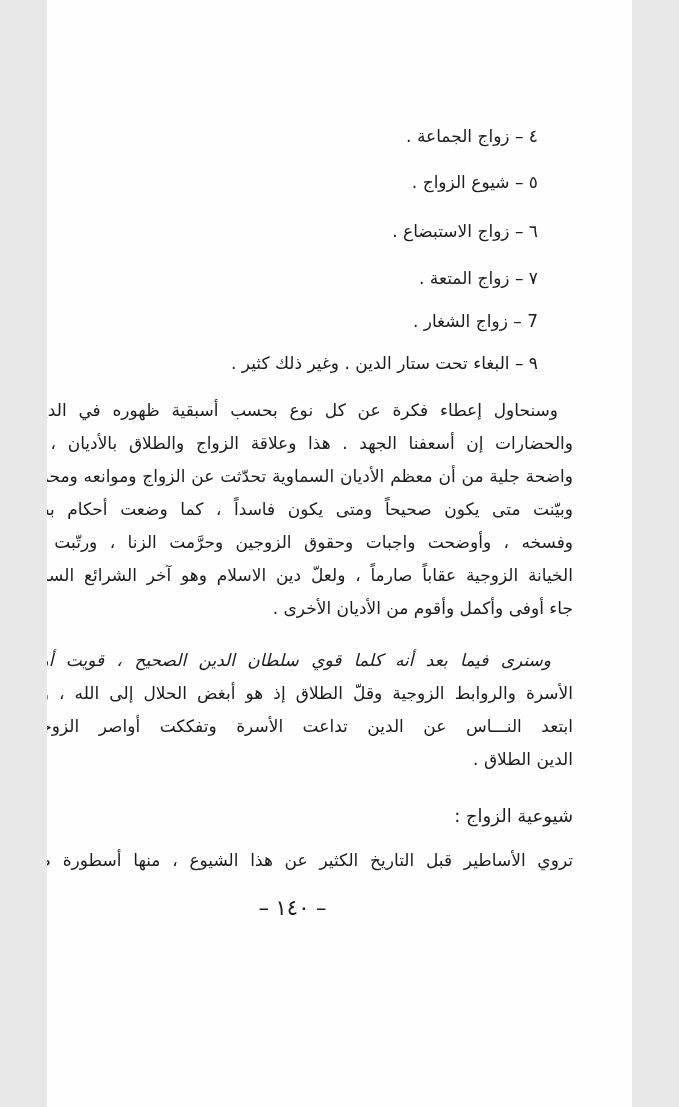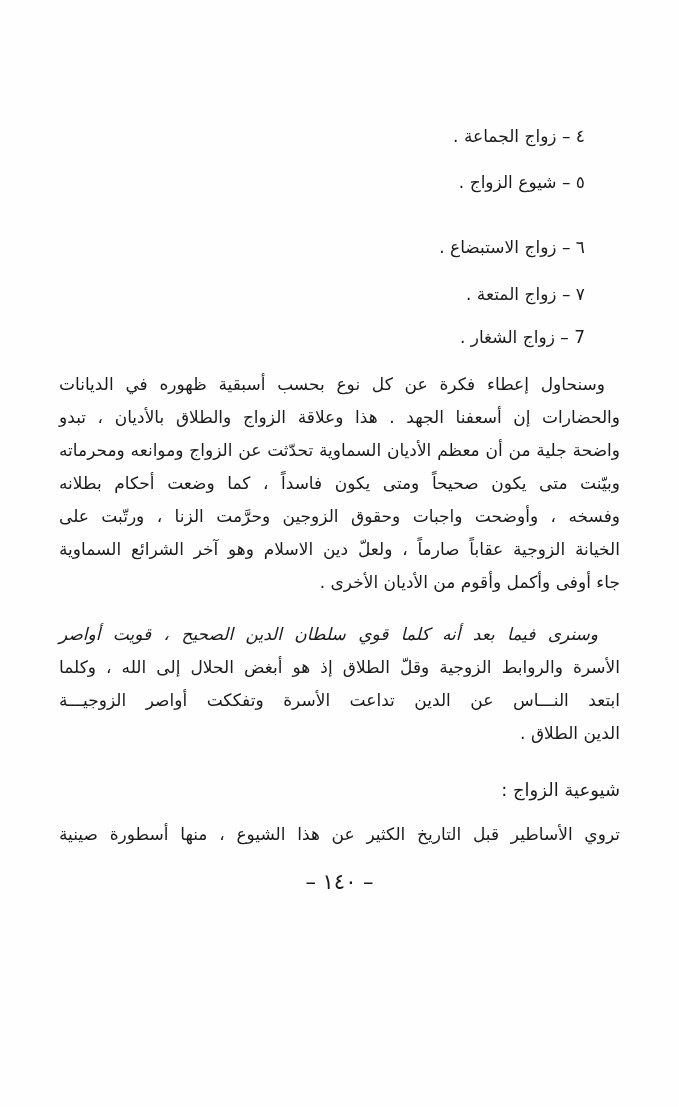--- a/index.html
+++ b/index.html
@@ -2,21 +2,21 @@
 <html lang="ar" dir="rtl"><head>
   <meta charset="utf-8">
   <style>
     html, body {
       margin: 0;
       padding: 0;
       background: #e8e8e8;
     }
     .page {
       position: relative;
-      width: 679px;
+      width: 585px;
       height: 1107px;
       margin: 0 auto;
       background: #fefefe;
       color: #1b1b1b;
       font-family: "DejaVu Sans", sans-serif;
       direction: rtl;
       overflow: hidden;
     }
     .content {
       position: absolute;
@@ -40,21 +40,21 @@
       text-align: justify;
       text-align-last: justify;
       white-space: normal;
     }
     .list-item {
       padding-right: 35px;
     }
     .item-4 { margin-top: 120px; }
     .item-5 { margin-top: 13px; }
     .intro  { margin-top: 14px; padding-right: 50px; }
-    .item-6 { margin-top: 32px; }
+    .item-6 { margin-top: 16px; }
     .item-7 { margin-top: 14px; }
     .item-8 { margin-top: 10px; }
     .item-9 { margin-top: 9px; }
     .para1  { margin-top: 14px; }
     .para2  { margin-top: 19px; }
     .indent-sm { padding-right: 15px; }
     .indent-md { padding-right: 22px; font-style: italic; }
     .heading {
       margin-top: 23px;
       font-size: 18px;
@@ -77,20 +77,21 @@
 <div class="page">
   <div class="content">
 
     <div class="line list-item item-4">٤ – زواج الجماعة .</div>
     <div class="line list-item item-5">٥ – شيوع الزواج .</div>
 
 
     <div class="line list-item item-6">٦ – زواج الاستبضاع .</div>
     <div class="line list-item item-7">٧ – زواج المتعة .</div>
     <div class="line list-item item-8">7 – زواج الشغار .</div>
+    <div class="line list-item item-9">٩ – البغاء تحت ستار الدين . وغير ذلك كثير .</div>
 
     <div class="paragraph para1">
       <div class="wrapline just indent-sm">وسنحاول إعطاء فكرة عن كل نوع بحسب أسبقية ظهوره في الديانات</div>
       <div class="wrapline just">والحضارات إن أسعفنا الجهد . هذا وعلاقة الزواج والطلاق بالأديان ، تبدو</div>
       <div class="wrapline just">واضحة جلية من أن معظم الأديان السماوية تحدّثت عن الزواج وموانعه ومحرماته</div>
       <div class="wrapline just">وبيّنت متى يكون صحيحاً ومتى يكون فاسداً ، كما وضعت أحكام بطلانه</div>
       <div class="wrapline just">وفسخه ، وأوضحت واجبات وحقوق الزوجين وحرَّمت الزنا ، ورتّبت على</div>
       <div class="wrapline just">الخيانة الزوجية عقاباً صارماً ، ولعلّ دين الاسلام وهو آخر الشرائع السماوية</div>
       <div class="line">جاء أوفى وأكمل وأقوم من الأديان الأخرى .</div>
     </div>

